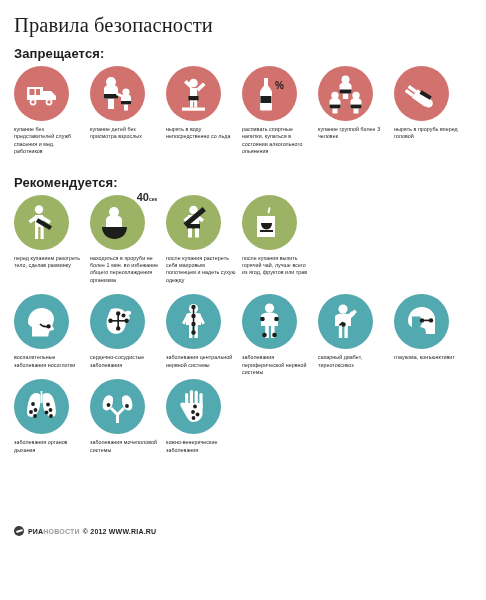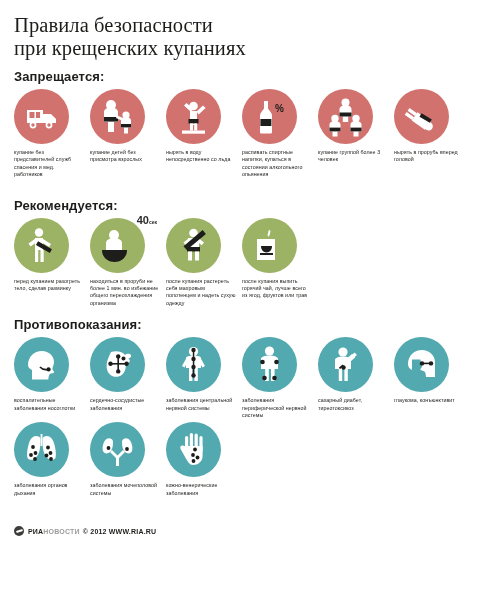--- a/index.html
+++ b/index.html
@@ -88,21 +88,20 @@
   .f-gray { color: #9d9d9c; }
   .f-rest { color: #1d1d1b; margin-left: 3px; }
 </style>
 </head>
 <body>
 
 <div class="page">
 
   <div class="title">
     <span>Правила безопасности</span>
-    <span>при крещенских купаниях</span>
   </div>
 
   <div class="section">
     <div class="sec-head">Запрещается:</div>
     <div class="grid">
 
       <div class="cell">
         <div class="circle red">
           <svg width="55" height="55" viewBox="0 0 55 55">
             <path fill="#fff" d="M13 21h16v13H13z"></path>
@@ -249,21 +248,20 @@
             <path fill="none" stroke="#fff" stroke-width="2" d="M27 18c-2-2 2-3.2 0-5.5"></path>
           </svg>
         </div>
         <div class="cap">после купания выпить горячий чай, лучше всего из ягод, фруктов или трав</div>
       </div>
 
     </div>
   </div>
 
   <div class="section" style="margin-top:7px;">
-    <div class="sec-head">Противопоказания:</div>
     <div class="grid">
 
       <div class="cell">
         <div class="circle teal">
           <svg width="55" height="55" viewBox="0 0 55 55">
             <path fill="#fff" d="M14 28c0-8 6-14 14-14 7 0 12 5 12 11 0 3-1.6 5-1.6 7 0 1.4 1.6 1.6 1.6 3 0 1.2-1.4 1.4-3 1.4-2 0-2.6 4-2.6 6H18V33c-2.4-1-4-3-4-5z"></path>
             <path fill="none" stroke="#1d1d1b" stroke-width="1.7" d="M26 30c3 3.5 6 2.5 8 2.5"></path>
             <circle cx="34.6" cy="32.4" r="2.1" fill="#1d1d1b"></circle>
           </svg>
         </div>

